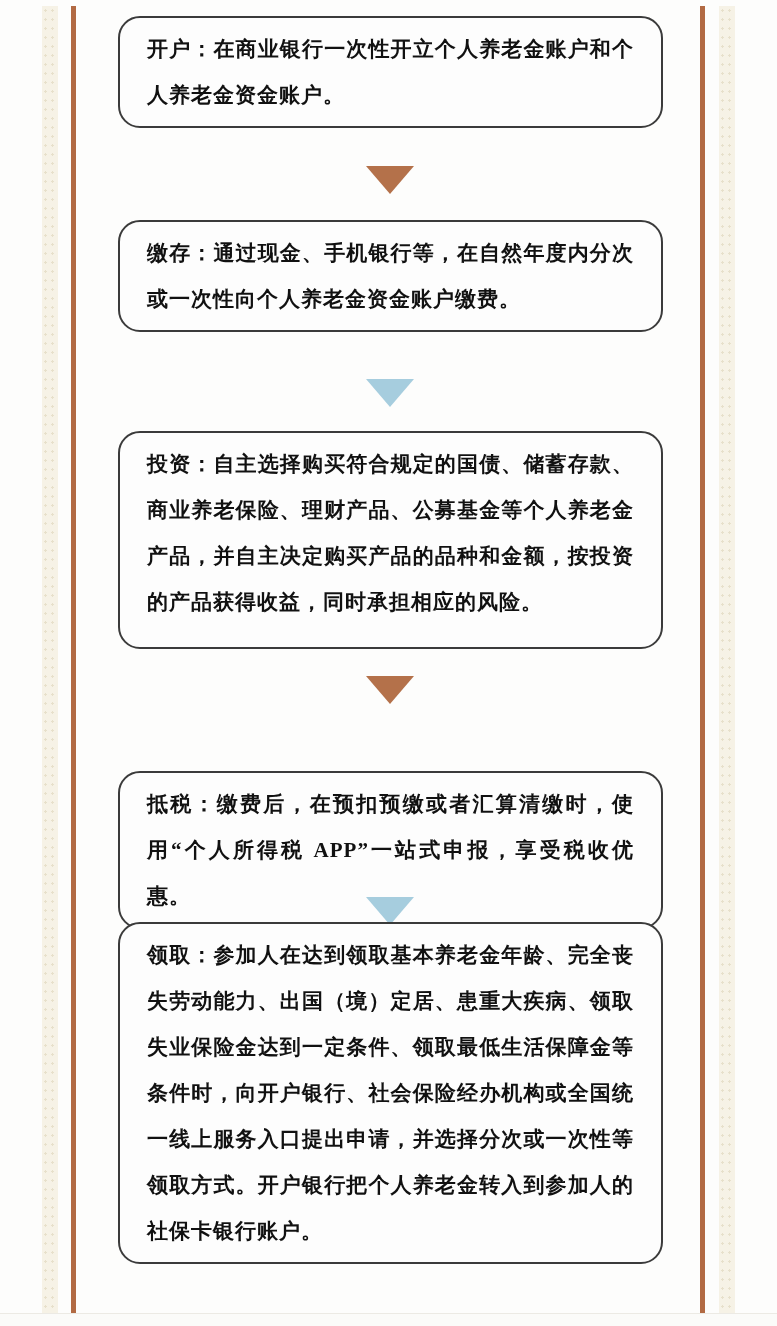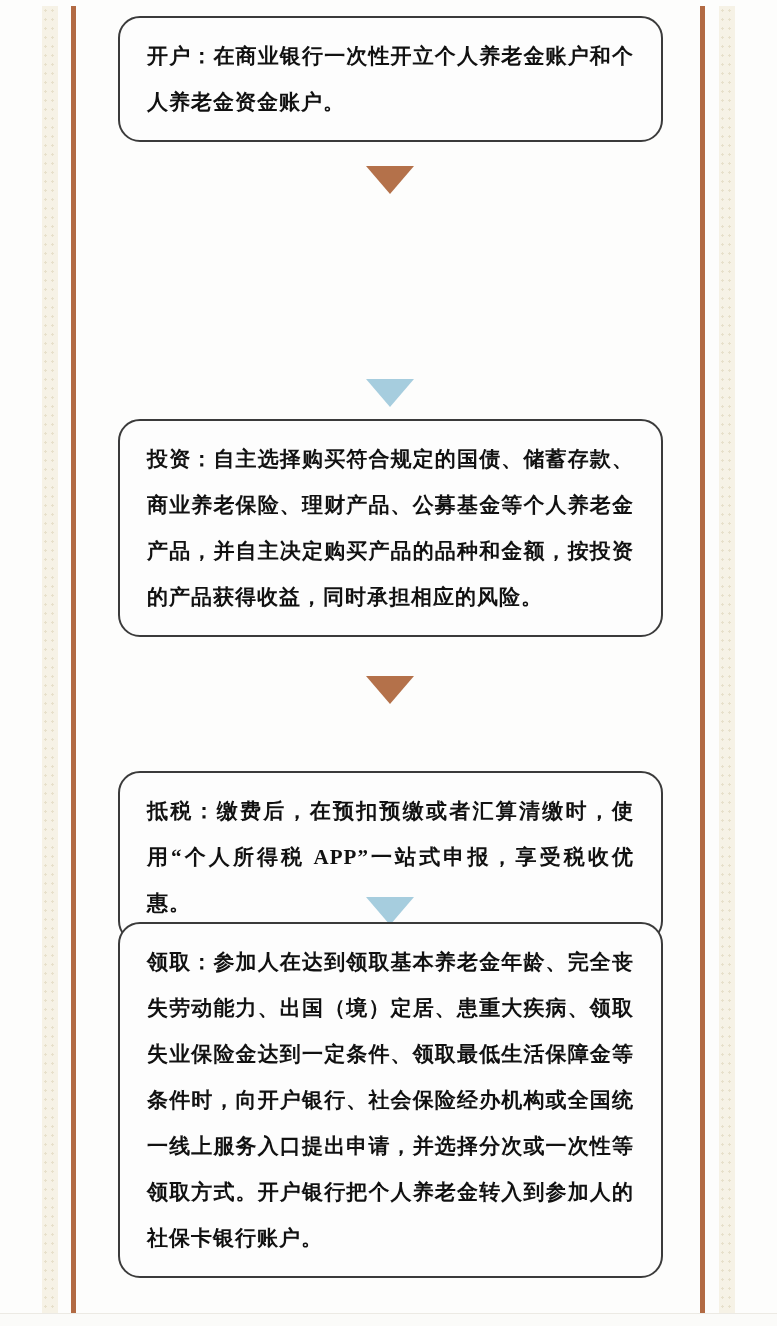--- a/index.html
+++ b/index.html
@@ -50,31 +50,31 @@
 
   
   .step-box {
     position: absolute;
     left: 118px;
     width: 545px;
     box-sizing: border-box;
     background: #fdfdfd;
     border: 2px solid #3b3b3b;
     border-radius: 22px;
-    padding: 15px 27px;
+    padding: 8px 27px;
     font-size: 21px;
     font-weight: bold;
     line-height: 46px;
     color: #111111;
     letter-spacing: 1px;
     text-align: justify;
   }
   #step-box-1 { top: 16px;  min-height: 106px; }
   #step-box-2 { top: 220px; min-height: 110px; }
-  #step-box-3 { top: 419px; min-height: 218px; }
+  #step-box-3 { top: 431px; min-height: 218px; }
   #step-box-4 { top: 771px; min-height: 112px; }
   #step-box-5 { top: 922px; min-height: 334px; }
 
   
   .flow-arrow {
     position: absolute;
     left: 366px;
     width: 48px;
     height: 28px;
     display: block;
@@ -94,20 +94,21 @@
   <div class="border-line line-right"></div>
   <div class="texture-strip strip-right"></div>
   <div class="bottom-band"></div>
 
   <div class="step-box" id="step-box-1">开户：在商业银行一次性开立个人养老金账户和个人养老金资金账户。</div>
 
   <svg class="flow-arrow" id="flow-arrow-1" viewBox="0 0 48 28">
     <polygon points="0,0 48,0 24,28" fill="#b4714a"></polygon>
   </svg>
 
+  <div class="step-box" id="step-box-2">缴存：通过现金、手机银行等，在自然年度内分次或一次性向个人养老金资金账户缴费。</div>
 
   <svg class="flow-arrow" id="flow-arrow-2" viewBox="0 0 48 28">
     <polygon points="0,0 48,0 24,28" fill="#a6cdde"></polygon>
   </svg>
 
   <div class="step-box" id="step-box-3">投资：自主选择购买符合规定的国债、储蓄存款、商业养老保险、理财产品、公募基金等个人养老金产品，并自主决定购买产品的品种和金额，按投资的产品获得收益，同时承担相应的风险。</div>
 
   <svg class="flow-arrow" id="flow-arrow-3" viewBox="0 0 48 28">
     <polygon points="0,0 48,0 24,28" fill="#b4714a"></polygon>
   </svg>

